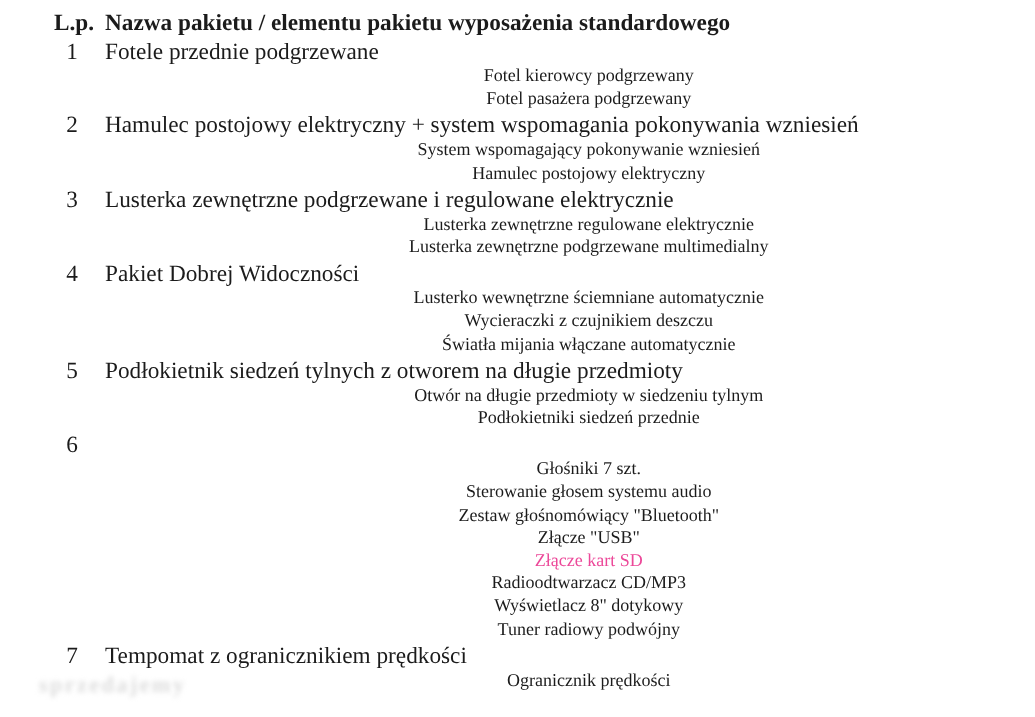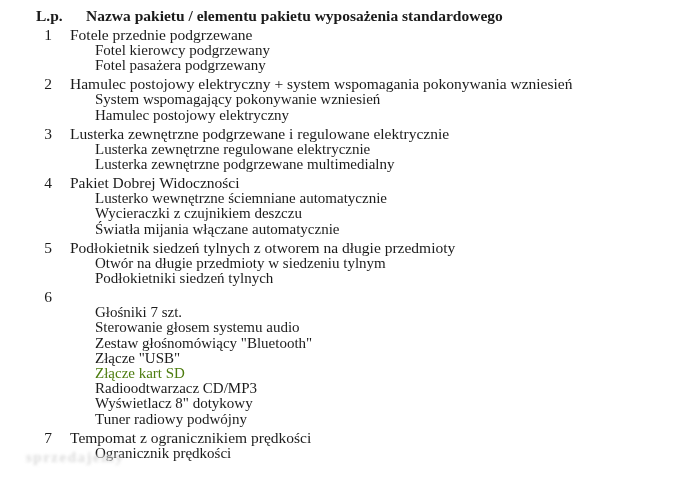--- a/index.html
+++ b/index.html
@@ -47,30 +47,31 @@
     flex-basis: 34px;
     flex: 0 0 34px;
     margin-left: 36px;
   }
   .name {
     flex: 1;
     margin-left: 10px;
     white-space: nowrap;
   }
   .header-row .name {
-    margin-left: 16px;
+    margin-left: 0px;
   }
   .sub {
     margin-left: 95px;
-    font-size: 15px;
+    font-size: 12px;
     line-height: 15.2px;
     white-space: nowrap;
+    text-align: center;
   }
   .sub.muted {
-    color: #4d7c0f;
+    color: #ec4899;
   }
   .watermark {
     position: absolute;
     left: 26px;
     top: 449px;
     font-size: 15px;
     font-weight: bold;
     letter-spacing: 1.5px;
     color: #dcdcdc;
     filter: blur(1.8px);
@@ -125,21 +126,21 @@
         <div class="sub">Wycieraczki z czujnikiem deszczu</div>
         <div class="sub">Światła mijania włączane automatycznie</div>
       </div>
 
   <div class="item-group">
     <div class="row item-row">
       <span class="num">5</span>
       <span class="name">Podłokietnik siedzeń tylnych z otworem na długie przedmioty</span>
     </div>
   <div class="sub">Otwór na długie przedmioty w siedzeniu tylnym</div>
-        <div class="sub">Podłokietniki siedzeń tylnych</div>
+        <div class="sub">Podłokietniki siedzeń przednie</div>
       </div>
 
   <div class="item-group">
     <div class="row item-row">
       <span class="num">6</span>
     </div>
   <div class="sub">Głośniki 7 szt.</div>
         <div class="sub">Sterowanie głosem systemu audio</div>
         <div class="sub">Zestaw głośnomówiący "Bluetooth"</div>
         <div class="sub">Złącze "USB"</div>

